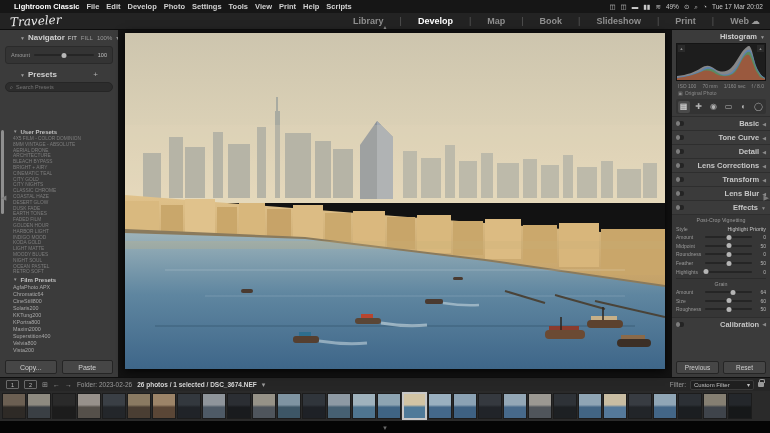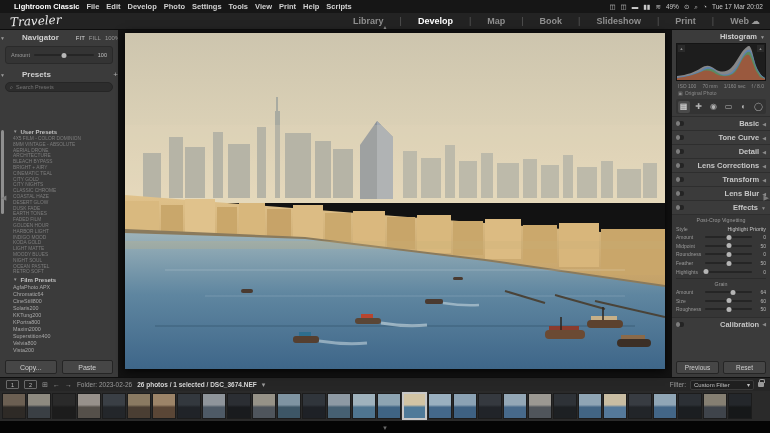--- a/index.html
+++ b/index.html
@@ -21,21 +21,21 @@
   .module{cursor:default;}
   .module.active{color:#ffffff;}
   .msep{color:#5a5a5a;font-weight:normal;}
   .cloud{font-size:9px;color:#9a9a9a;margin-left:2px;}
   
   .main{display:flex;height:347px;}
   .lpanel{width:118px;background:#3b3b3b;flex:none;position:relative;overflow:hidden;}
   .canvas{flex:1;background:#121212;position:relative;}
   .rpanel{width:98px;background:#3b3b3b;flex:none;position:relative;overflow:hidden;font-size:7px;}
   
-  .phead{height:15px;display:flex;align-items:center;padding:0 0;gap:17px;font-size:8px;font-weight:bold;color:#d0d0d0;}
+  .phead{height:15px;display:flex;align-items:center;padding:0 20px;gap:3px;font-size:8px;font-weight:bold;color:#d0d0d0;}
   .phead .tri{font-size:5px;color:#9a9a9a;}
   .nav-opts{margin-left:auto;display:flex;gap:4px;font-size:6px;font-weight:normal;color:#9a9a9a;align-items:center;}
   .nav-opts .on{color:#d8d8d8;}
   .amount-box{margin:1px 5px 3px;background:#343434;border:1px solid #2a2a2a;border-radius:3px;padding:3px 5px;}
   .arow{display:flex;align-items:center;gap:4px;height:10px;}
   .albl{font-size:5.5px;color:#9a9a9a;}
   .atrack{flex:1;height:2px;background:#252525;border-radius:1px;position:relative;}
   .aknob{position:absolute;top:-1.5px;left:50%;width:5px;height:5px;border-radius:50%;background:#b8b8b8;transform:translateX(-50%);}
   .aval{font-size:5.5px;color:#c0c0c0;}
   .plus{margin-left:auto;font-size:8px;color:#b0b0b0;font-weight:normal;}

